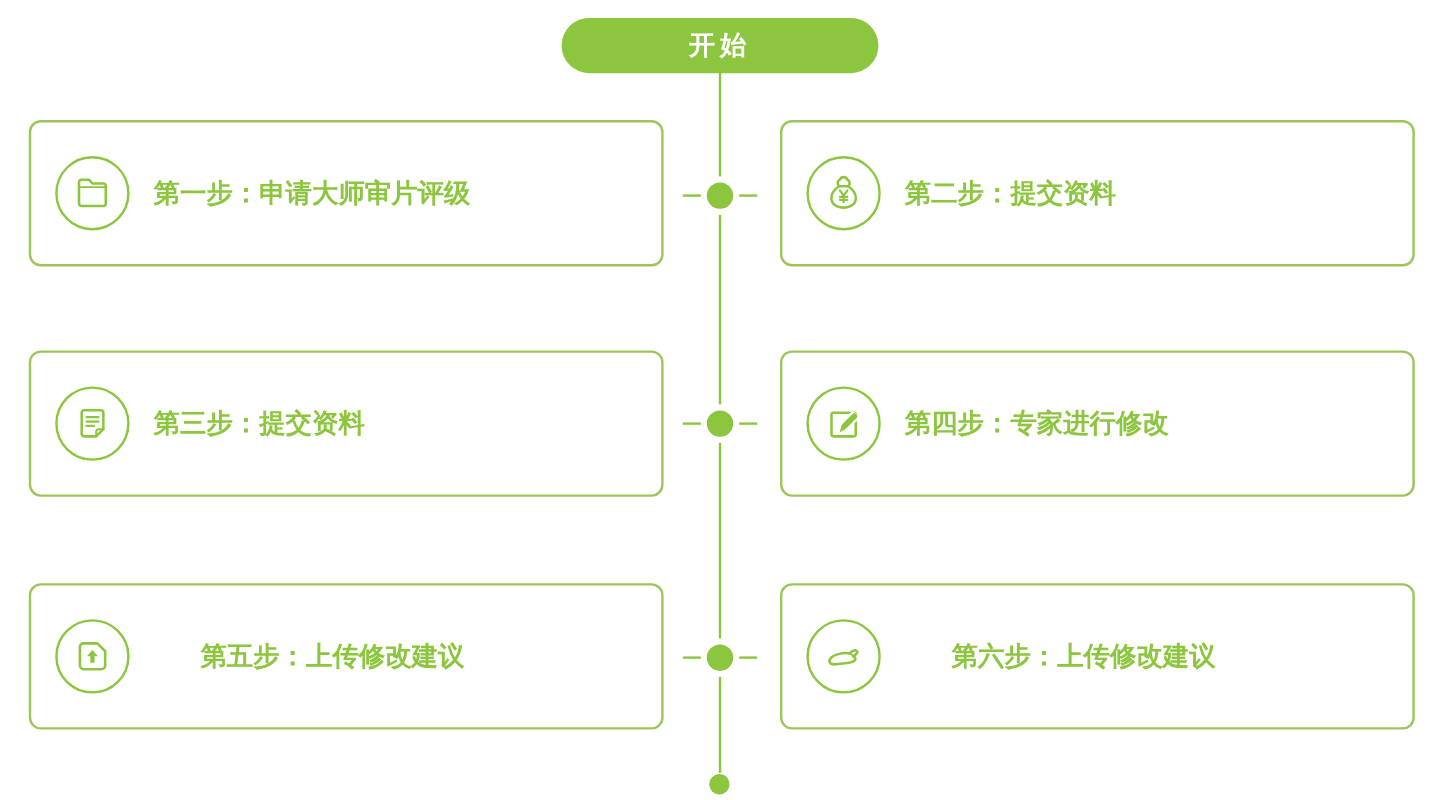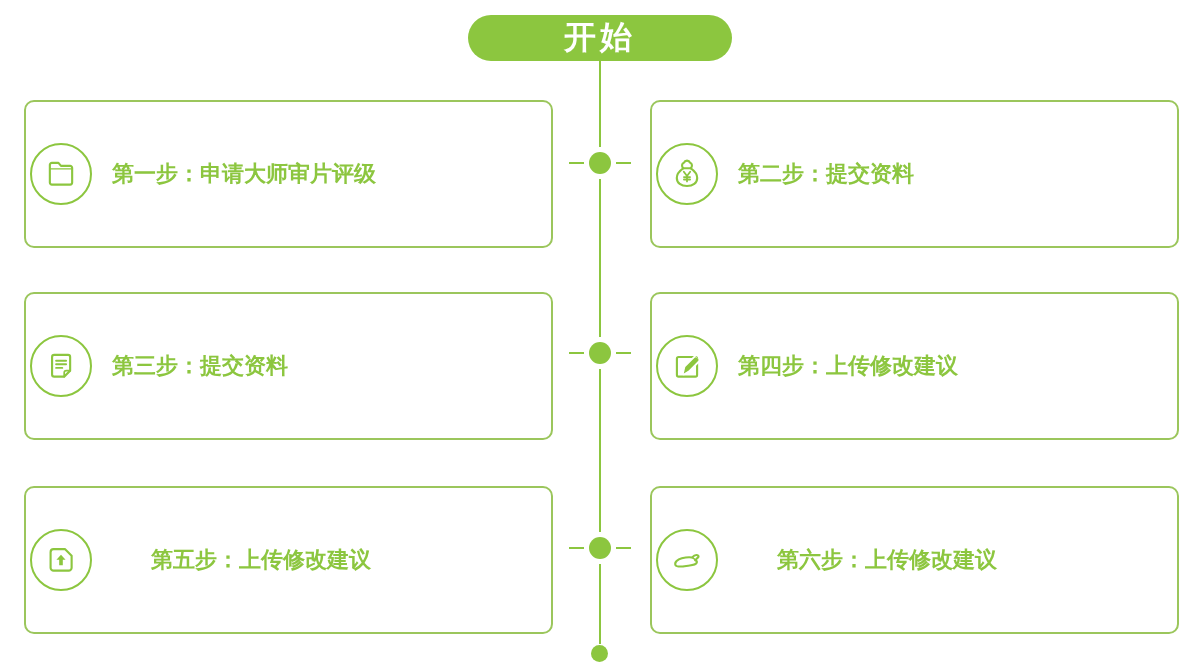--- a/index.html
+++ b/index.html
@@ -8,41 +8,41 @@
     --bg:#ffffff;
   }
   *{margin:0;padding:0;box-sizing:border-box;}
   body{background:#fff;font-family:"Liberation Sans","DejaVu Sans",sans-serif;}
   .canvas{position:relative;width:1200px;height:667px;background:var(--bg);overflow:hidden;}
 
   .start-pill{
     position:absolute;left:468px;top:15px;width:264px;height:46px;
     background:var(--green);border-radius:23px;
     display:flex;align-items:center;justify-content:center;
-    color:#fff;font-size:32px;font-weight:bold;letter-spacing:4px;
+    color:#fff;font-size:22px;font-weight:bold;letter-spacing:4px;
   }
 
   .vseg{position:absolute;left:599px;width:2px;background:var(--green);}
   .vseg.s1{top:60px;height:87px;}
   .vseg.s2{top:179px;height:158px;}
   .vseg.s3{top:369px;height:163px;}
   .vseg.s4{top:564px;height:80px;}
 
   .node-dot{position:absolute;left:589px;width:22px;height:22px;border-radius:50%;background:var(--green);}
   .node-dot.d1{top:152px;} .node-dot.d2{top:342px;} .node-dot.d3{top:537px;}
   .end-dot{position:absolute;left:591px;top:645px;width:17px;height:17px;border-radius:50%;background:var(--green);}
 
   .hdash{position:absolute;width:15px;height:2px;background:var(--green);}
   .hdash.l{left:569px;} .hdash.r{left:616px;}
   .hdash.r1{top:162px;} .hdash.r2{top:352px;} .hdash.r3{top:547px;}
 
   .card{
-    position:absolute;width:529px;height:148px;background:#fff;
+    position:absolute;width:529px;height:122px;background:#fff;
     border:2px solid var(--card-border);border-radius:10px;
-    display:flex;align-items:center;padding-left:4px;
+    display:flex;align-items:center;padding-left:20px;
   }
   .card.col-left{left:24px;}
   .card.col-right{left:650px;}
   .card.row1{top:100px;} .card.row2{top:292px;} .card.row3{top:486px;gap:39px;}
 
   .icon-circle{
     flex:0 0 auto;width:62px;height:62px;border:2px solid var(--green);
     border-radius:50%;display:flex;align-items:center;justify-content:center;
     color:var(--green);
   }
@@ -121,21 +121,21 @@
   </div>
 
   <div class="card col-right row2">
     <span class="icon-circle">
       <svg width="34" height="34" viewBox="0 0 32 32" fill="none">
         <rect x="6.5" y="7.5" width="19" height="18.5" rx="1.6" stroke="currentColor" stroke-width="2"></rect>
         <path d="M13 23 L14.4 17 L23.2 8.2 L26.4 11.4 L17.6 20.2 Z" fill="#ffffff" stroke="#ffffff" stroke-width="3.4" stroke-linejoin="round"></path>
         <path d="M13 23 L14.4 17 L23.2 8.2 Q24.3 7.1 25.4 8.2 L26.4 9.2 Q27.5 10.3 26.4 11.4 L17.6 20.2 Z" fill="currentColor"></path>
       </svg>
     </span>
-    <span class="card-label">第四步：上传修改建议</span>
+    <span class="card-label">第四步：专家进行修改</span>
   </div>
 
   <div class="card col-left row3">
     <span class="icon-circle">
       <svg width="34" height="34" viewBox="0 0 32 32" fill="none" stroke="currentColor" stroke-width="2" stroke-linejoin="round" stroke-linecap="round">
         <path d="M9 5.8 H19.9 L26 11.9 V23.2 A2.8 2.8 0 0 1 23.2 26 H9 A2.8 2.8 0 0 1 6.2 23.2 V8.6 A2.8 2.8 0 0 1 9 5.8 Z"></path>
         <path d="M16 11 L20.3 15.8 H17.7 V21 H14.3 V15.8 H11.7 Z" fill="currentColor" stroke="none"></path>
       </svg>
     </span>
     <span class="card-label">第五步：上传修改建议</span>

